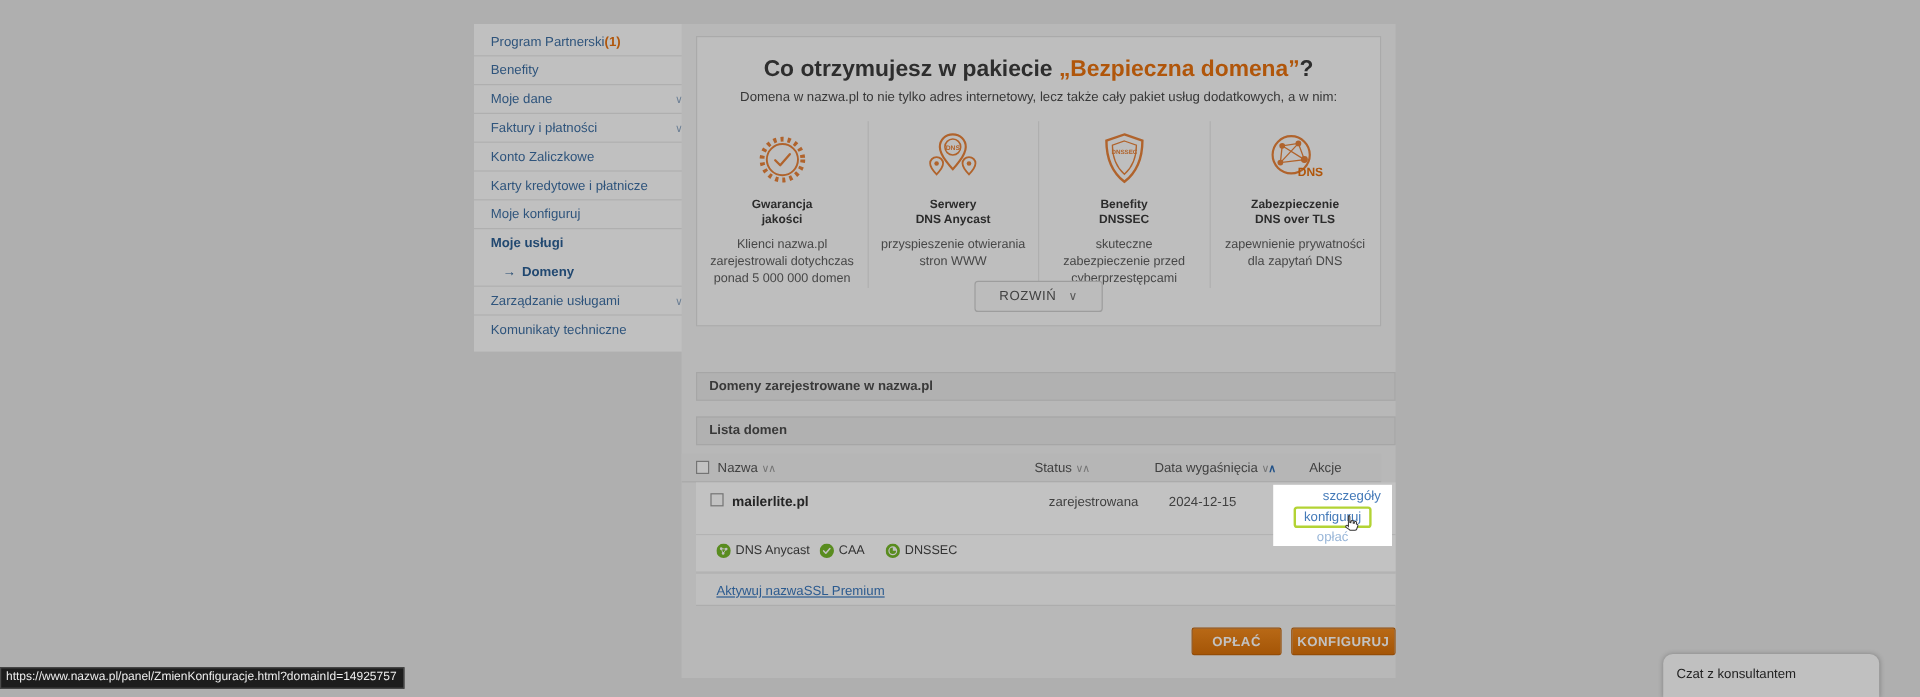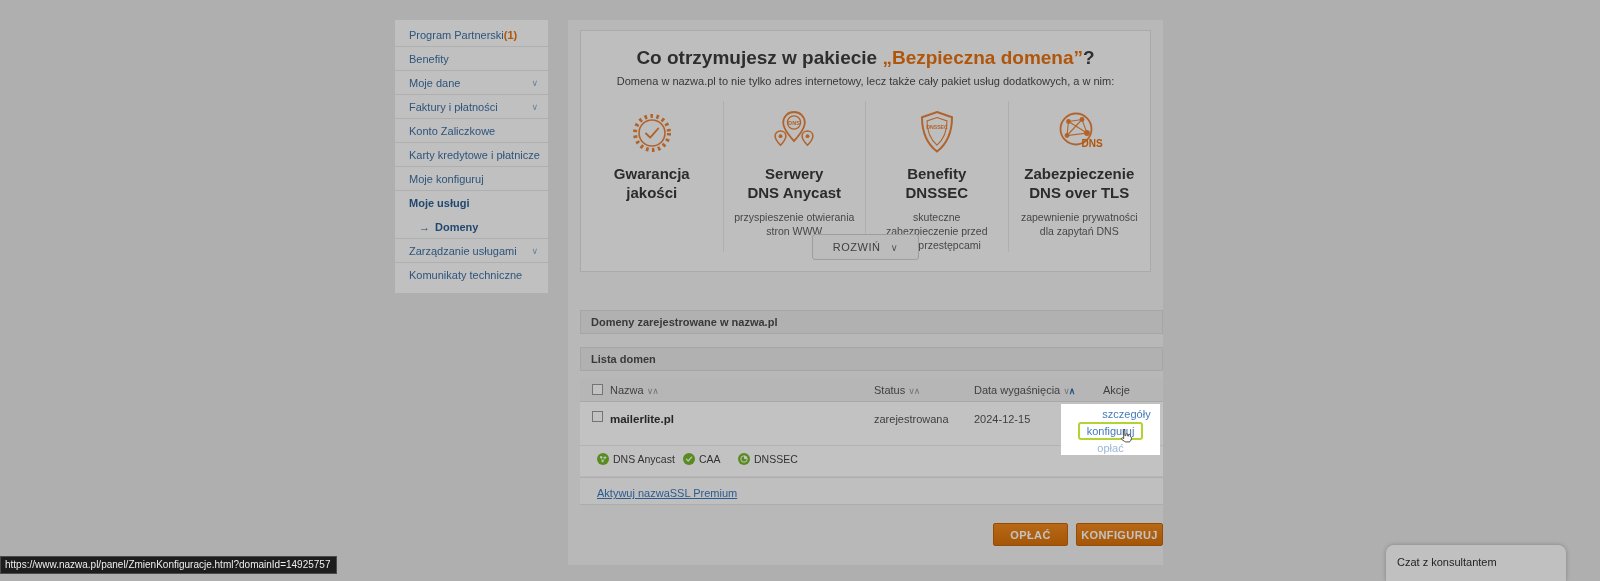--- a/index.html
+++ b/index.html
@@ -5,54 +5,54 @@
   * { margin:0; padding:0; box-sizing:border-box; }
   html,body { background:#cfcfcf; }
   .stage {
     position:relative; width:1600px; height:581px; overflow:hidden;
     background:#e6e6e6; font-family:"Liberation Sans", sans-serif;
   }
   
   .dim-overlay { position:absolute; inset:0; background:rgba(0,0,0,0.24); z-index:500; }
 
   
-  .sidebar { position:absolute; left:395px; top:20px; width:153px; background:#fdfdfd; padding:3px 0 6px 0; }
+  .sidebar { position:absolute; left:395px; top:20px; width:184px; background:#fdfdfd; padding:3px 0 6px 0; }
   .sb-item { position:relative; height:24px; line-height:24px; padding-left:14px; font-size:11px; color:#3e6fa3; cursor:pointer; white-space:nowrap; }
   .sb-item.sep { border-bottom:1px solid #e7e7e7; }
   .sb-item.bold { font-weight:bold; color:#2c5f94; }
   .sb-badge { color:#e8720f; font-weight:bold; }
   .sb-chevron { position:absolute; right:10px; top:0; font-size:9px; color:#8fa8c4; }
   .sb-arrow { color:#2c5f94; font-weight:bold; margin-right:5px; }
   .sb-item.child { padding-left:24px; }
 
   
   .main { position:absolute; left:568px; top:20px; width:595px; height:545px; background:#f2f2f2; }
 
   
   .pkg-card { position:absolute; left:12px; top:10px; width:571px; height:242px; background:#fafafa; border:1px solid #e0e0e0; }
   .pkg-title { margin-top:16px; text-align:center; font-size:19px; color:#3d3d3d; }
   .pkg-title .hl { color:#e8720f; font-weight:bold; }
   .pkg-sub { margin-top:6px; text-align:center; font-size:11px; color:#4a4a4a; }
   .features { display:flex; margin-top:14px; }
   .feature { flex:1; padding:6px 10px 0 10px; text-align:center; border-left:1px solid #e6e6e6; }
   .feature:first-child { border-left:none; }
   .f-icon { height:52px; display:flex; align-items:center; justify-content:center; }
-  .f-title { margin-top:6px; font-size:15px; font-weight:bold; color:#3a3a3a; line-height:1.25; }
+  .f-title { margin-top:6px; font-size:10px; font-weight:bold; color:#3a3a3a; line-height:1.25; }
   .f-desc { margin-top:7px; font-size:10.5px; color:#5d5d5d; line-height:1.35; }
   .expand-wrap { position:absolute; left:0; right:0; bottom:11px; text-align:center; }
   .expand-btn { display:inline-block; padding:6px 20px; border:1px solid #cfcfcf; border-radius:3px; background:#f7f7f7; font-size:11px; color:#555; letter-spacing:.5px; cursor:pointer; }
   .expand-btn .chev { margin-left:10px; font-size:10px; color:#777; }
 
   
   .bar { position:absolute; left:12px; width:583px; height:24px; line-height:23px; background:#e9e9e9; border:1px solid #dbdbdb; font-size:11px; font-weight:bold; color:#4c4c4c; padding-left:10px; }
   .bar.registered { top:290px; }
   .bar.list { top:327px; }
 
   
-  .thead { position:absolute; left:12px; top:358px; width:583px; height:24px; background:#efefef; border-bottom:1px solid #dedede; font-size:11px; color:#555; }
+  .thead { position:absolute; left:0; top:358px; width:583px; height:24px; background:#efefef; border-bottom:1px solid #dedede; font-size:11px; color:#555; }
   .th { position:absolute; top:0; line-height:24px; }
   .sort { font-size:9px; color:#9a9a9a; letter-spacing:-1px; margin-left:3px; }
   .sort .active { color:#2e6db4; font-weight:bold; }
   .checkbox { position:absolute; width:11px; height:11px; border:1px solid #999; background:#fff; top:6px; }
   .trow { position:absolute; left:12px; top:382px; width:583px; height:44px; background:#fff; border-bottom:1px solid #ececec; font-size:11px; }
   .trow .checkbox { top:9px; }
   .cell-name { position:absolute; left:30px; top:11px; font-weight:bold; color:#333; font-size:11.5px; }
   .cell-status { position:absolute; left:294px; top:11px; color:#555; }
   .cell-expiry { position:absolute; left:394px; top:11px; color:#555; }
   .badges-row { position:absolute; left:12px; top:426px; width:583px; height:30px; background:#fff; }
@@ -108,20 +108,21 @@
 
         <div class="feature">
           <div class="f-icon">
             <svg width="46" height="46" viewBox="0 0 46 46">
               <circle cx="23" cy="23" r="17" fill="none" stroke="#e8833a" stroke-width="4" stroke-dasharray="2.6 3.4"></circle>
               <circle cx="23" cy="23" r="13" fill="none" stroke="#e8833a" stroke-width="1.6"></circle>
               <path d="M17 23.5 l4.2 4.2 8-9.2" fill="none" stroke="#e8833a" stroke-width="1.9" stroke-linecap="round" stroke-linejoin="round"></path>
             </svg>
           </div>
           <div class="f-title"><span>Gwarancja</span><br><span>jakości</span></div>
+          <div class="f-desc">Klienci nazwa.pl zarejestrowali dotychczas ponad 5 000 000 domen</div>
         </div>
 
         <div class="feature">
           <div class="f-icon">
             <svg width="52" height="48" viewBox="0 0 52 48">
               <path d="M26 3 c-6.2 0-10.8 4.6-10.8 10.4 C15.2 21 26 32 26 32 s10.8-11 10.8-18.6 C36.8 7.6 32.2 3 26 3z" fill="none" stroke="#e8833a" stroke-width="1.8"></path>
               <circle cx="26" cy="13.5" r="6.6" fill="none" stroke="#e8833a" stroke-width="1.3"></circle>
               <text x="26" y="15.8" font-size="5.6" font-weight="bold" fill="#e8833a" text-anchor="middle" font-family="Liberation Sans, sans-serif">DNS</text>
               <path d="M12.5 22 c-3.2 0-5.4 2.3-5.4 5.1 0 3.7 5.4 9.2 5.4 9.2 s5.4-5.5 5.4-9.2 c0-2.8-2.2-5.1-5.4-5.1z" fill="none" stroke="#e8833a" stroke-width="1.5"></path>
               <circle cx="12.5" cy="27.2" r="1.9" fill="#e8833a"></circle>

